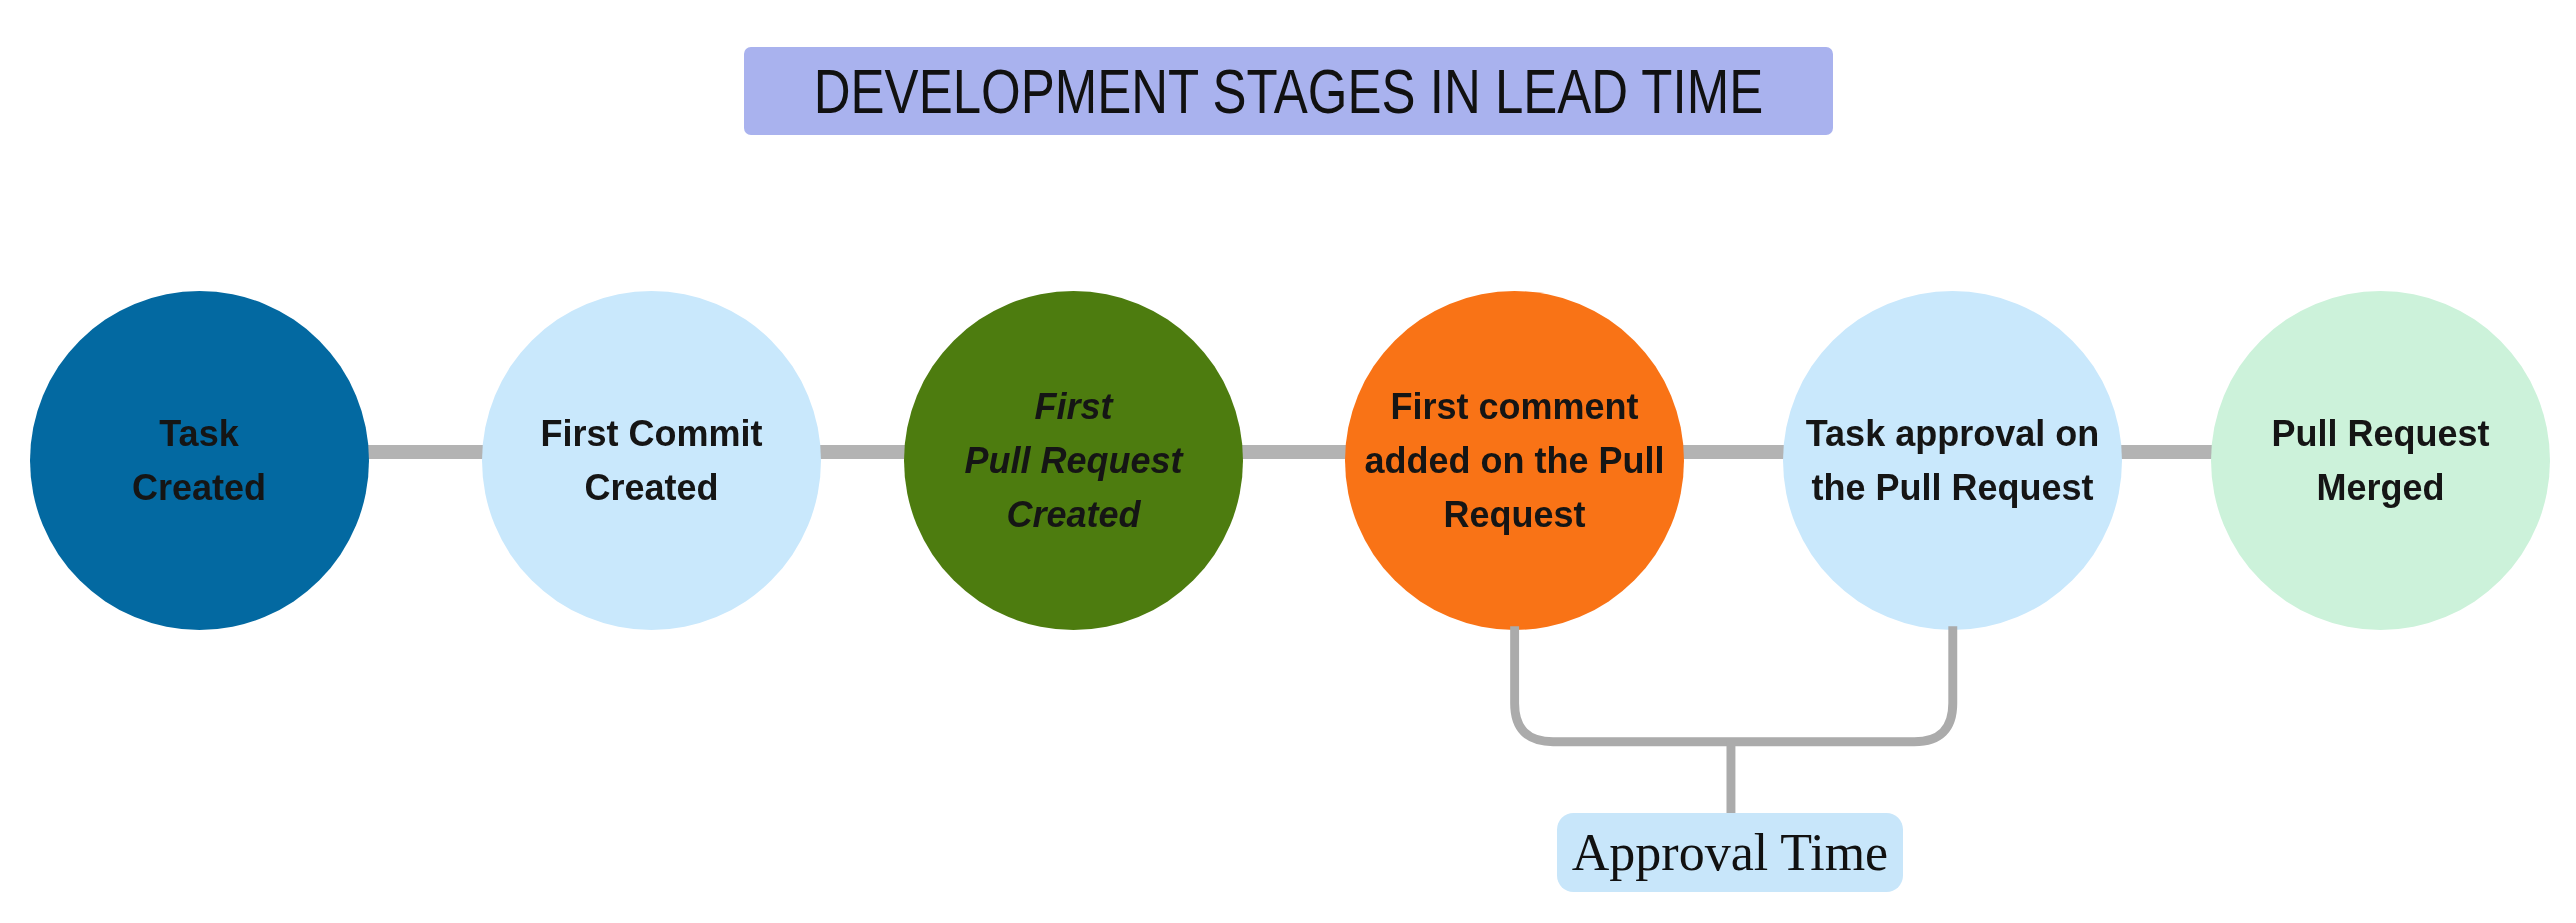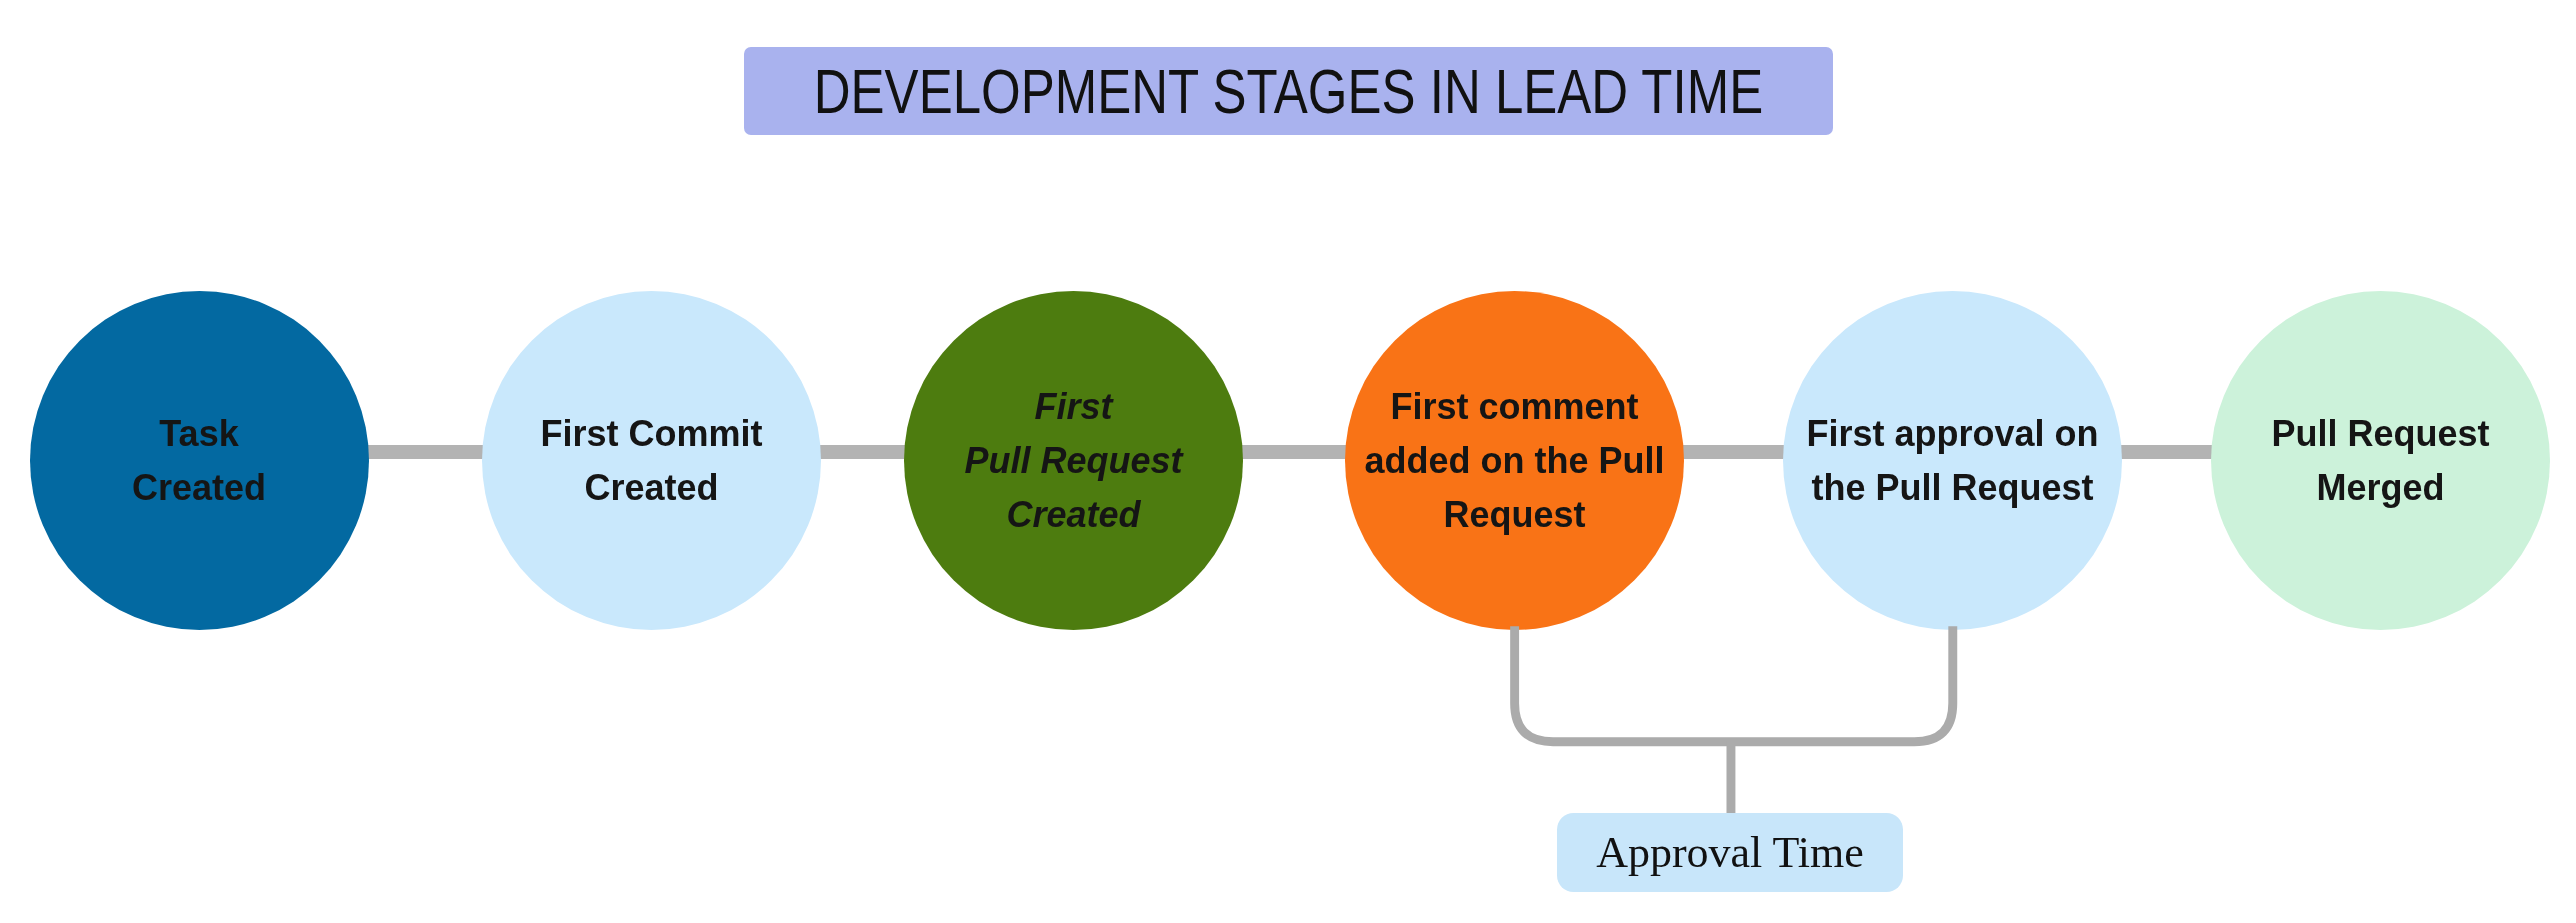--- a/index.html
+++ b/index.html
@@ -96,21 +96,21 @@
     width: 346px;
     height: 79px;
     border-radius: 16.5px;
     display: flex;
     align-items: center;
     justify-content: center;
     z-index: 4;
   }
   .annotation-label {
     font-family: cursive;
-    font-size: 44px;
+    font-size: 52px;
     color: #111111;
     white-space: nowrap;
   }
 </style>
 </head>
 <body>
 
 <div class="title-banner" style="background-color: rgb(169, 178, 238);">
   <span class="title-text">DEVELOPMENT STAGES IN LEAD TIME</span>
 </div>
@@ -129,21 +129,21 @@
   <div class="stage-label">First
 Pull Request
 Created</div>
 </div>
 <div class="stage-circle stage-4" style="background-color: #f97316;">
   <div class="stage-label">First comment
 added on the Pull
 Request</div>
 </div>
 <div class="stage-circle stage-5" style="background-color: rgb(201, 232, 252);">
-  <div class="stage-label">First approval on
+  <div class="stage-label">Task approval on
 the Pull Request</div>
 </div>
 <div class="stage-circle stage-6" style="background-color: rgb(204, 242, 218);">
   <div class="stage-label">Pull Request
 Merged</div>
 </div>
 
 <svg class="bracket-svg" viewBox="0 0 3750 1344">
   <path d="M 2205 912 L 2205 1024 Q 2205 1080 2261 1080 L 2787 1080 Q 2843 1080 2843 1024 L 2843 912" fill="none" stroke-width="13" stroke="#ababab"></path>
   <path d="M 2520 1080 L 2520 1190" fill="none" stroke-width="13" stroke="#ababab"></path>

